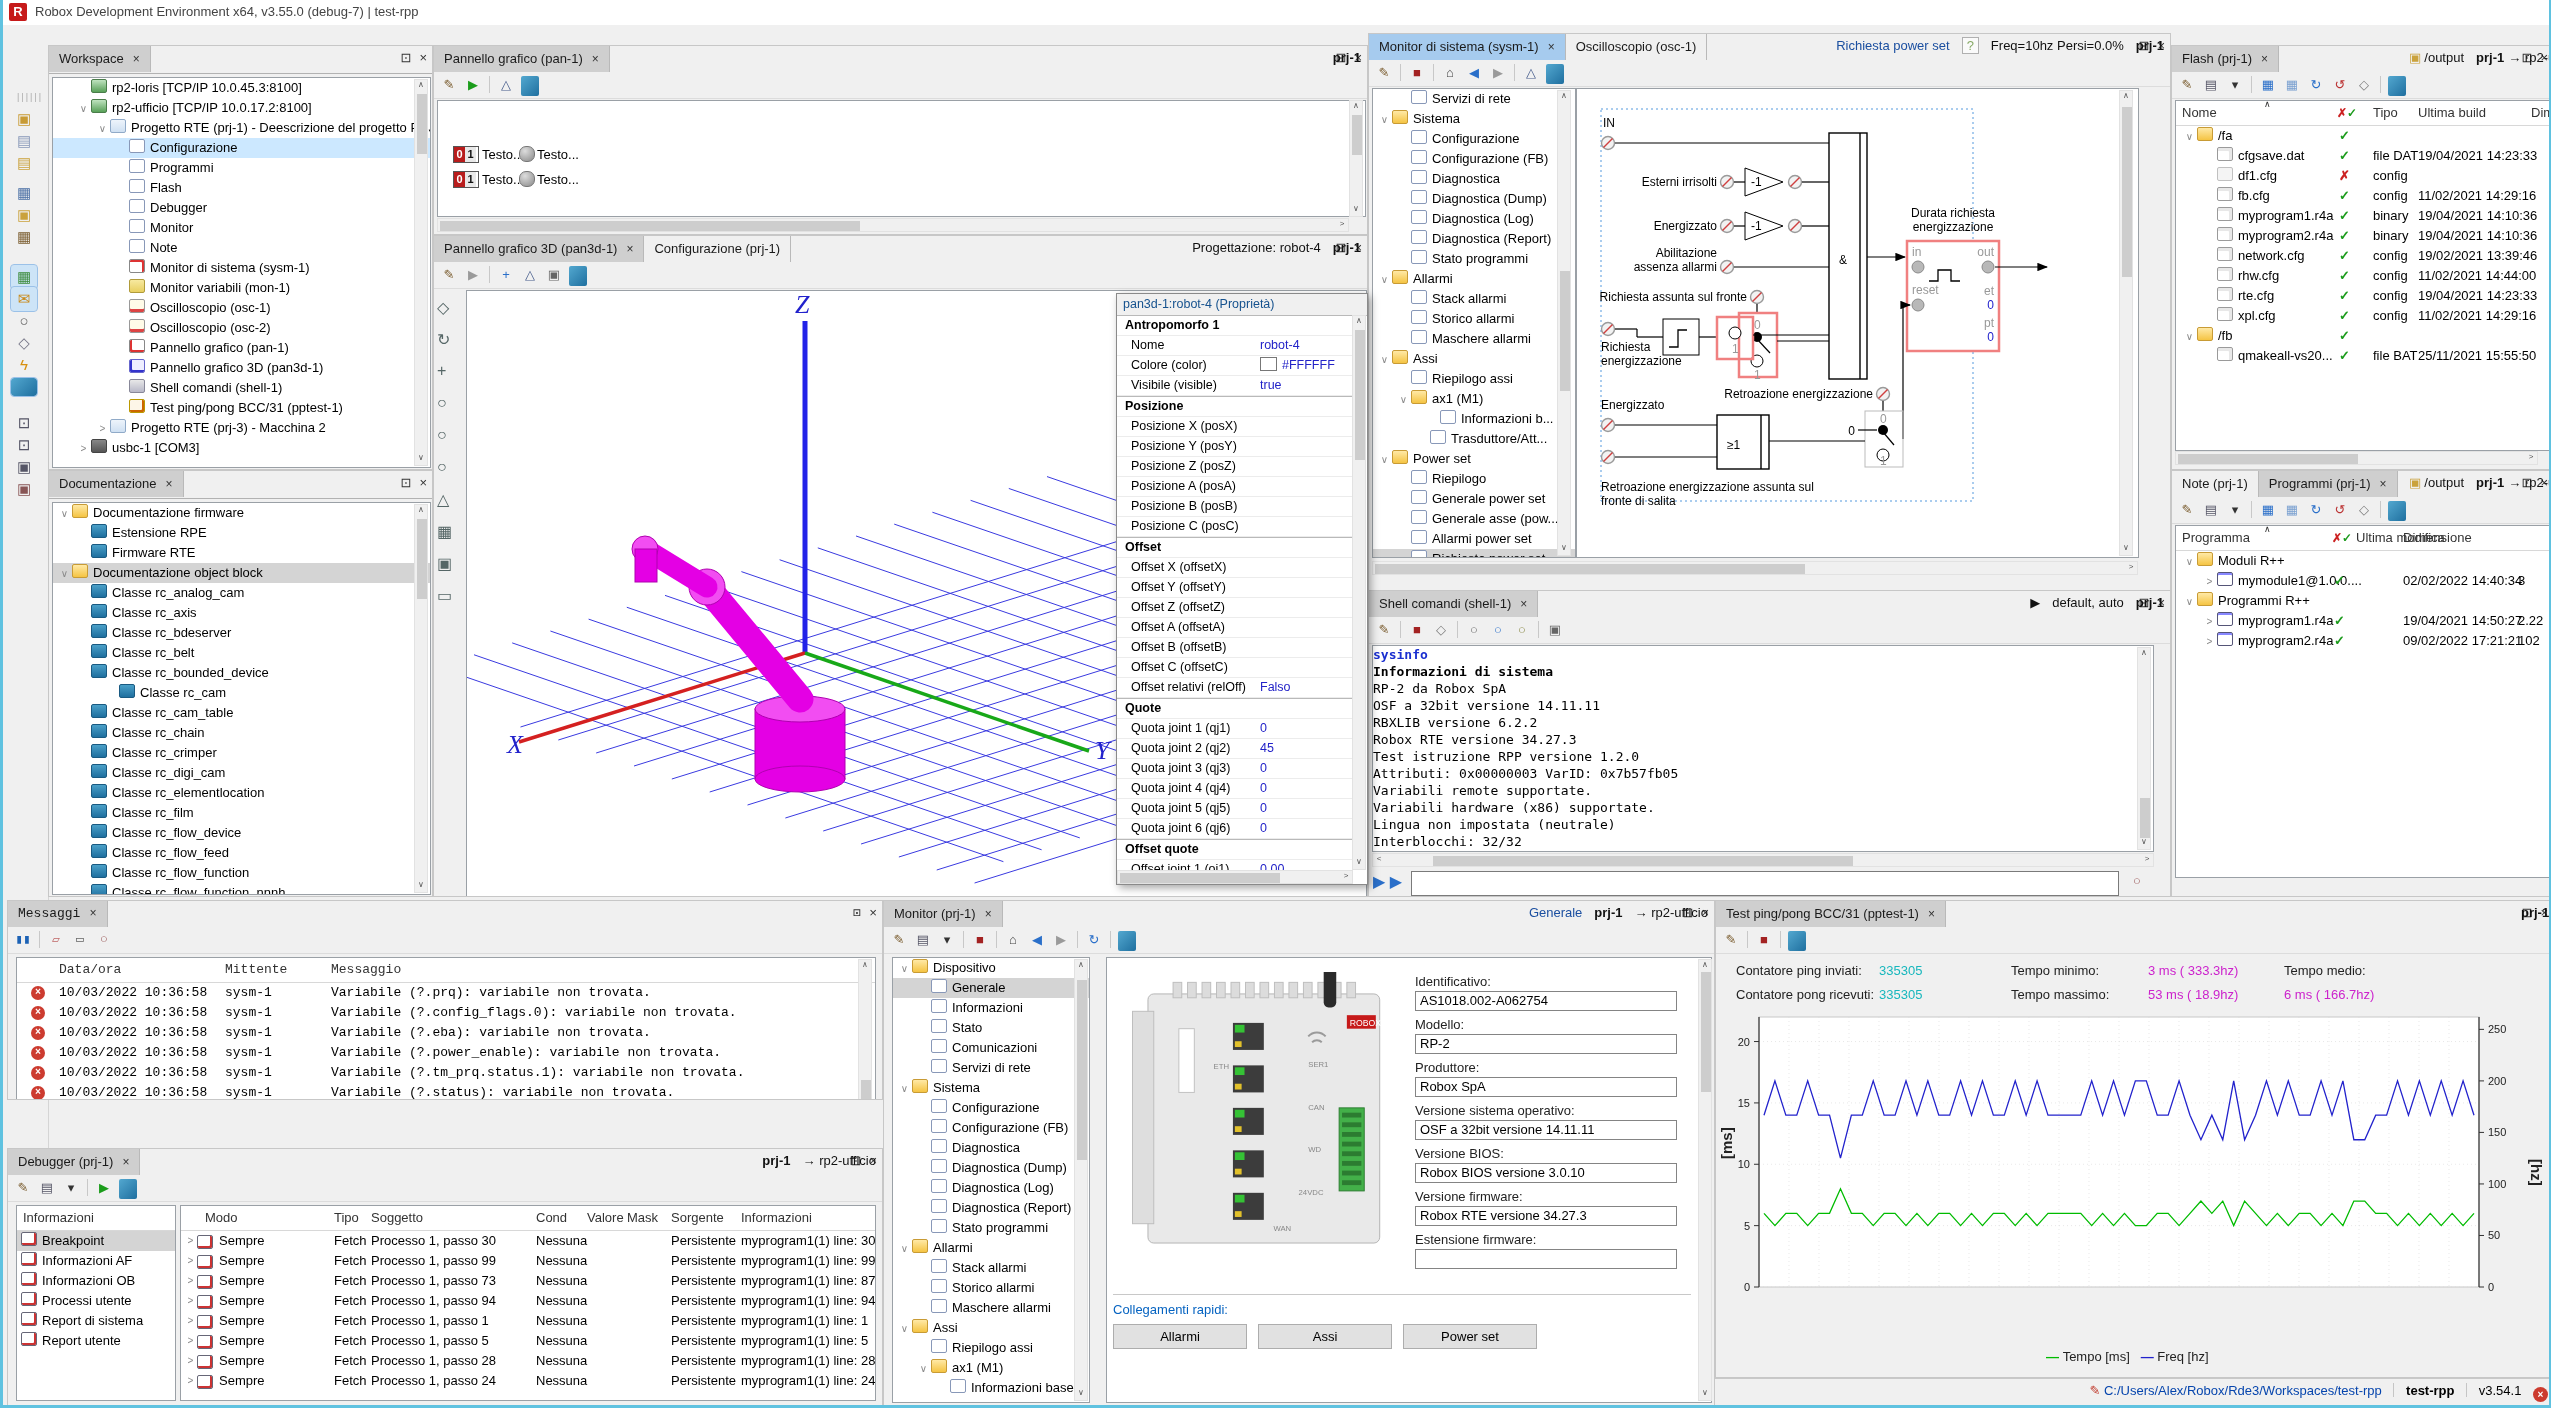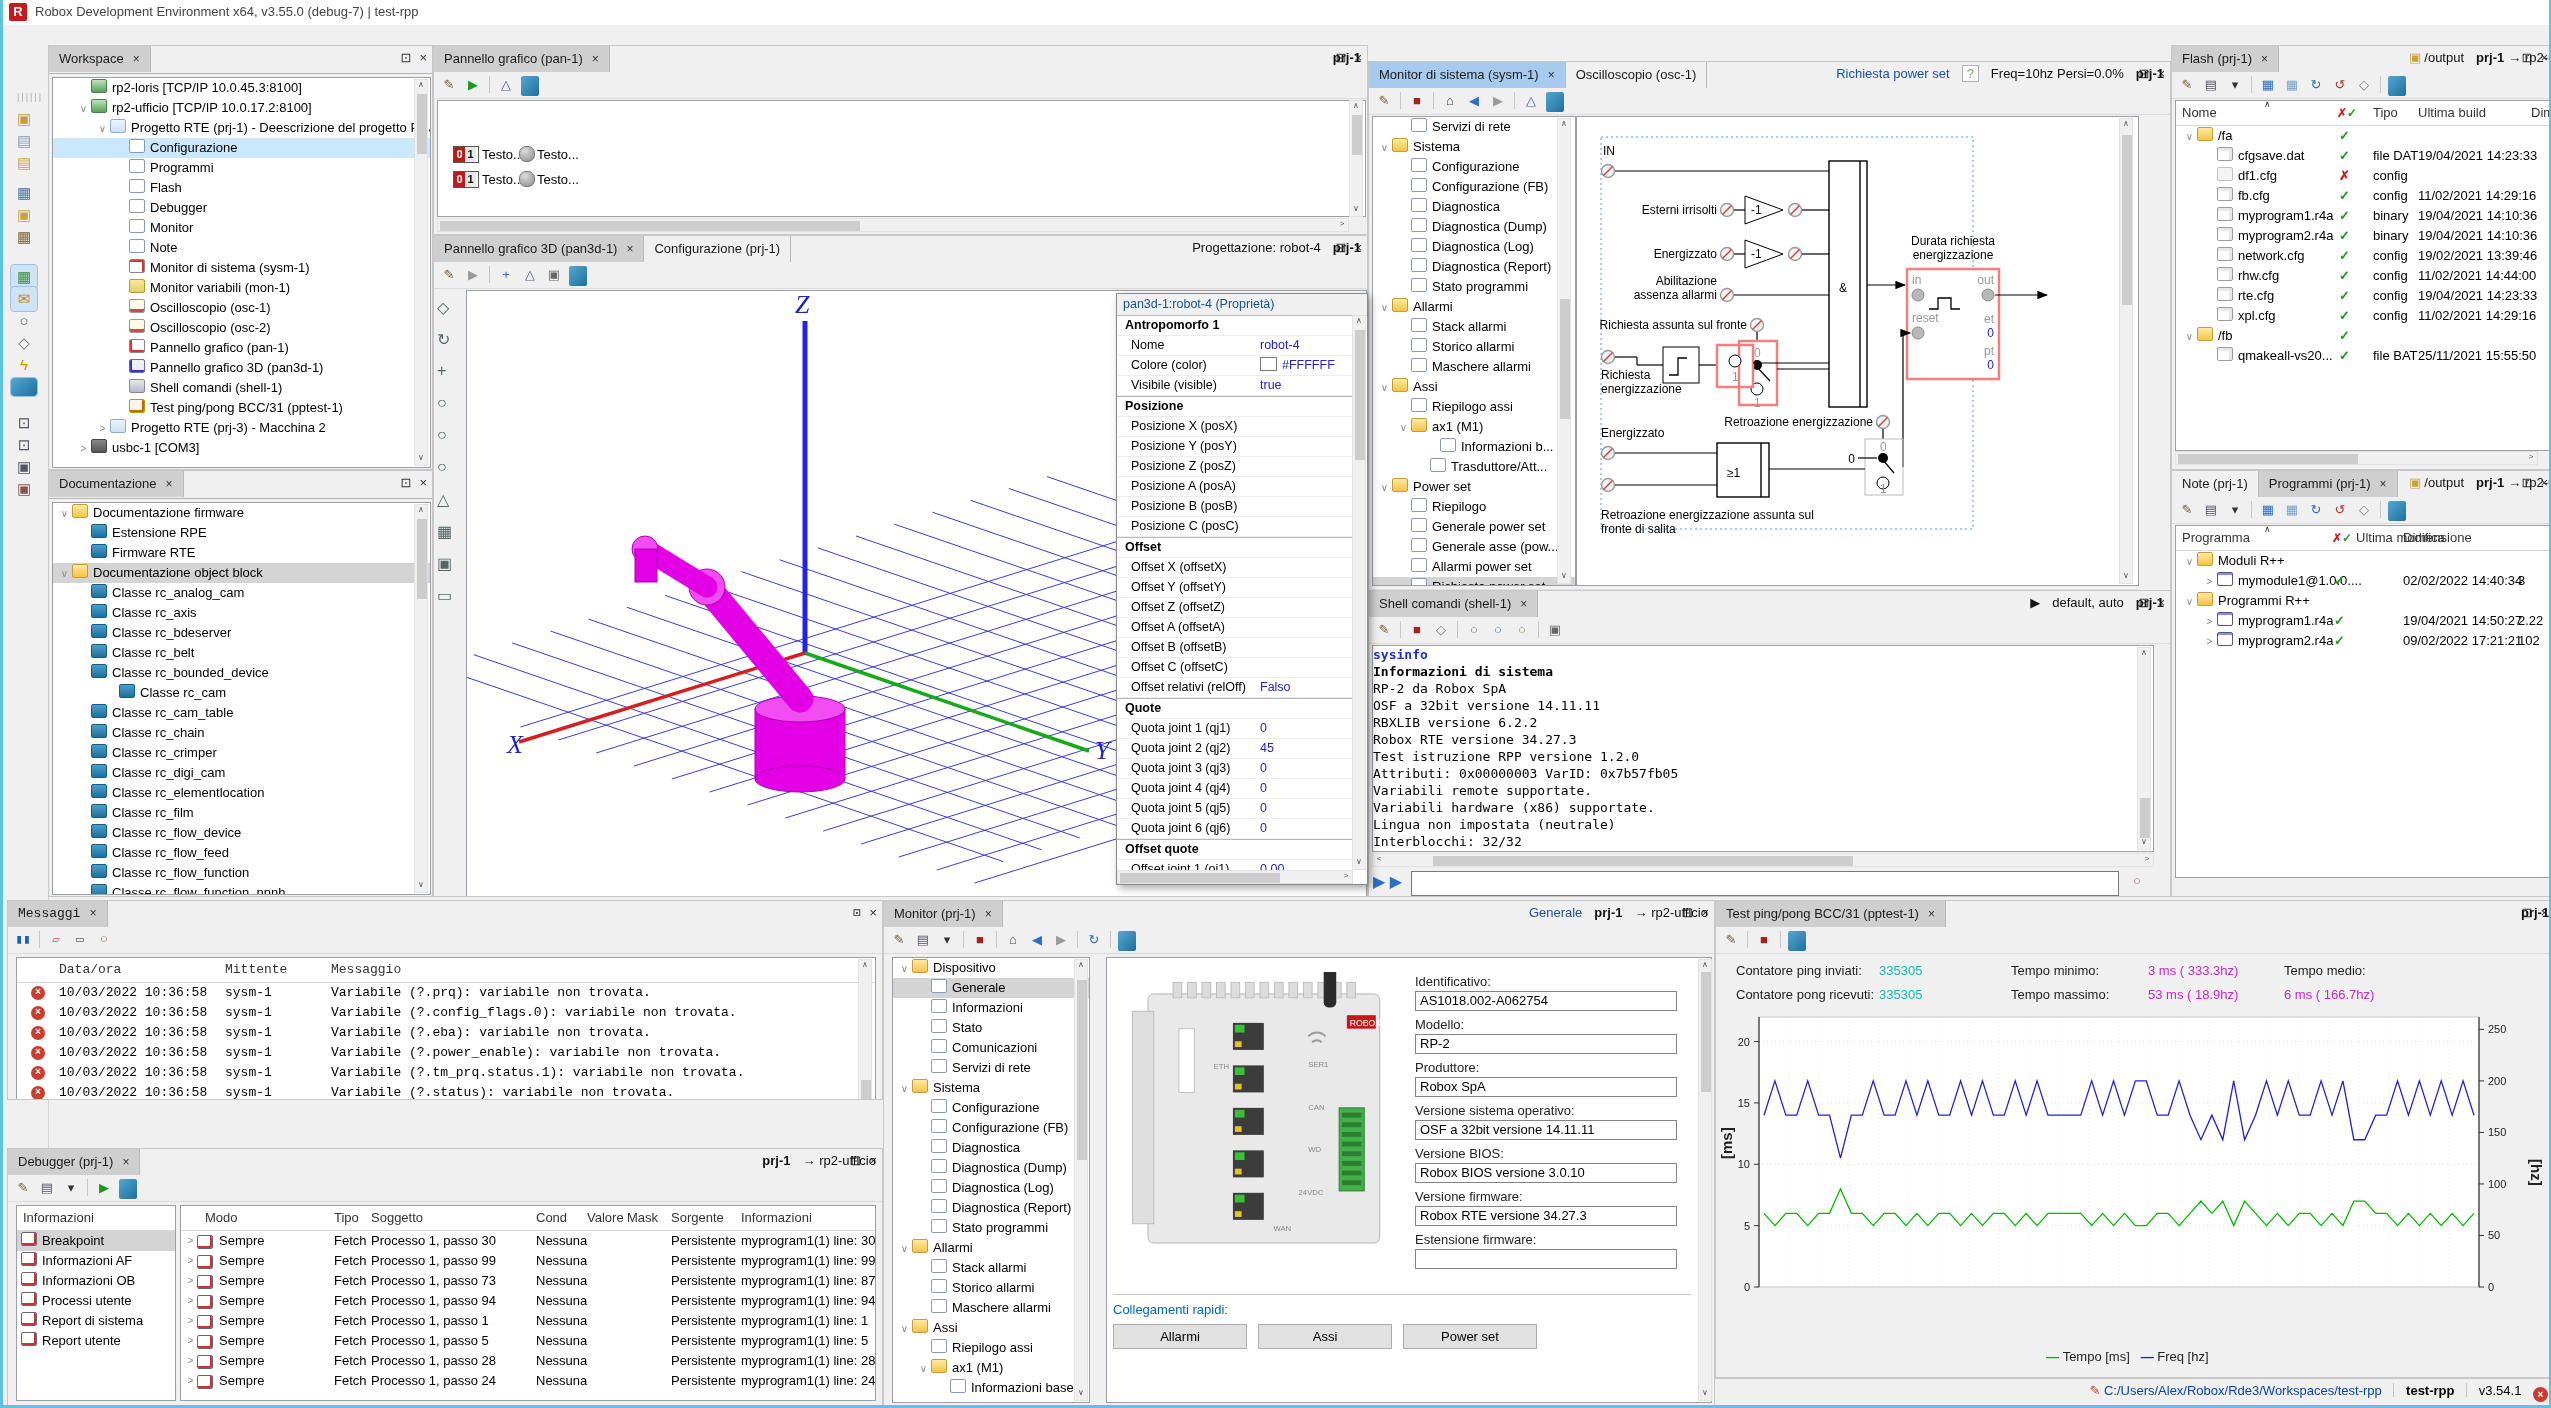--- a/index.html
+++ b/index.html
@@ -388,21 +388,21 @@
         <div class="sbar" style="left: 0px; top: 0px; width: 12px; height: 12px;">∧</div>
         <div class="sbar" style="left: 0px; top: 541px; width: 12px; height: 12px;">∨</div>
         <div class="sbth" style="left: 2px; top: 14px; width: 10px; height: 130px;"></div>
       </div>
       <div class="hsb" style="left: 0px; top: 576px; width: 236px; height: 14px;">
         <div class="sbar" style="left: 0px; top: 0px; width: 12px; height: 12px;">&lt;</div>
         <div class="sbar" style="left: 222px; top: 0px; width: 12px; height: 12px;">&gt;</div>
         <div class="sbth" style="left: 2px; top: 2px; width: 160px; height: 10px;"></div>
       </div>
     </div>
-    <div class="panel" style="left: 1365px; top: 61px; width: 803px; height: 683px;">
+    <div class="panel" style="left: 1365px; top: 33px; width: 803px; height: 683px;">
       <div class="tabbar"><span class="tab ablue"><span>Monitor di sistema (sysm-1)</span><span class="x">×</span></span><span class="tab"><span>Oscilloscopio (osc-1)</span></span><div class="winbtns"><span>⊡</span><span>×</span></div></div>
       <div class="toolbar"><span class="ti" style="color: rgb(122, 92, 46);">✎</span><span class="tsep"></span><span class="ti" style="color: rgb(163, 34, 34);">■</span><span class="tsep"></span><span class="ti" style="color: rgb(68, 68, 68);">⌂</span><span class="ti" style="color: rgb(42, 111, 201);">◀</span><span class="ti" style="color: rgb(154, 154, 154);">▶</span><span class="tsep"></span><span class="ti" style="color: rgb(68, 90, 138);">△</span><span class="ti bk"></span></div>
       <div class="tright" style="right: 6px;"><span class="seg blu">Richiesta power set</span><span class="seg qbox">?</span><span class="seg">Freq=10hz Persi=0.0%</span><span class="seg bold">prj-1</span></div>
       <div class="content" style="left: 3px; top: 54px; width: 204px; height: 470px;">
         <div class="trow" style="padding-left: 23px;"><span class="exp"></span><span class="ic ic-doc"></span><span>Servizi di rete</span></div>
         <div class="trow" style="padding-left: 4px;"><span class="exp">∨</span><span class="ic ic-folder"></span><span>Sistema</span></div>
         <div class="trow" style="padding-left: 23px;"><span class="exp"></span><span class="ic ic-doc"></span><span>Configurazione</span></div>
         <div class="trow" style="padding-left: 23px;"><span class="exp"></span><span class="ic ic-doc"></span><span>Configurazione (FB)</span></div>
         <div class="trow" style="padding-left: 23px;"><span class="exp"></span><span class="ic ic-doc"></span><span>Diagnostica</span></div>
         <div class="trow" style="padding-left: 23px;"><span class="exp"></span><span class="ic ic-doc"></span><span>Diagnostica (Dump)</span></div>

